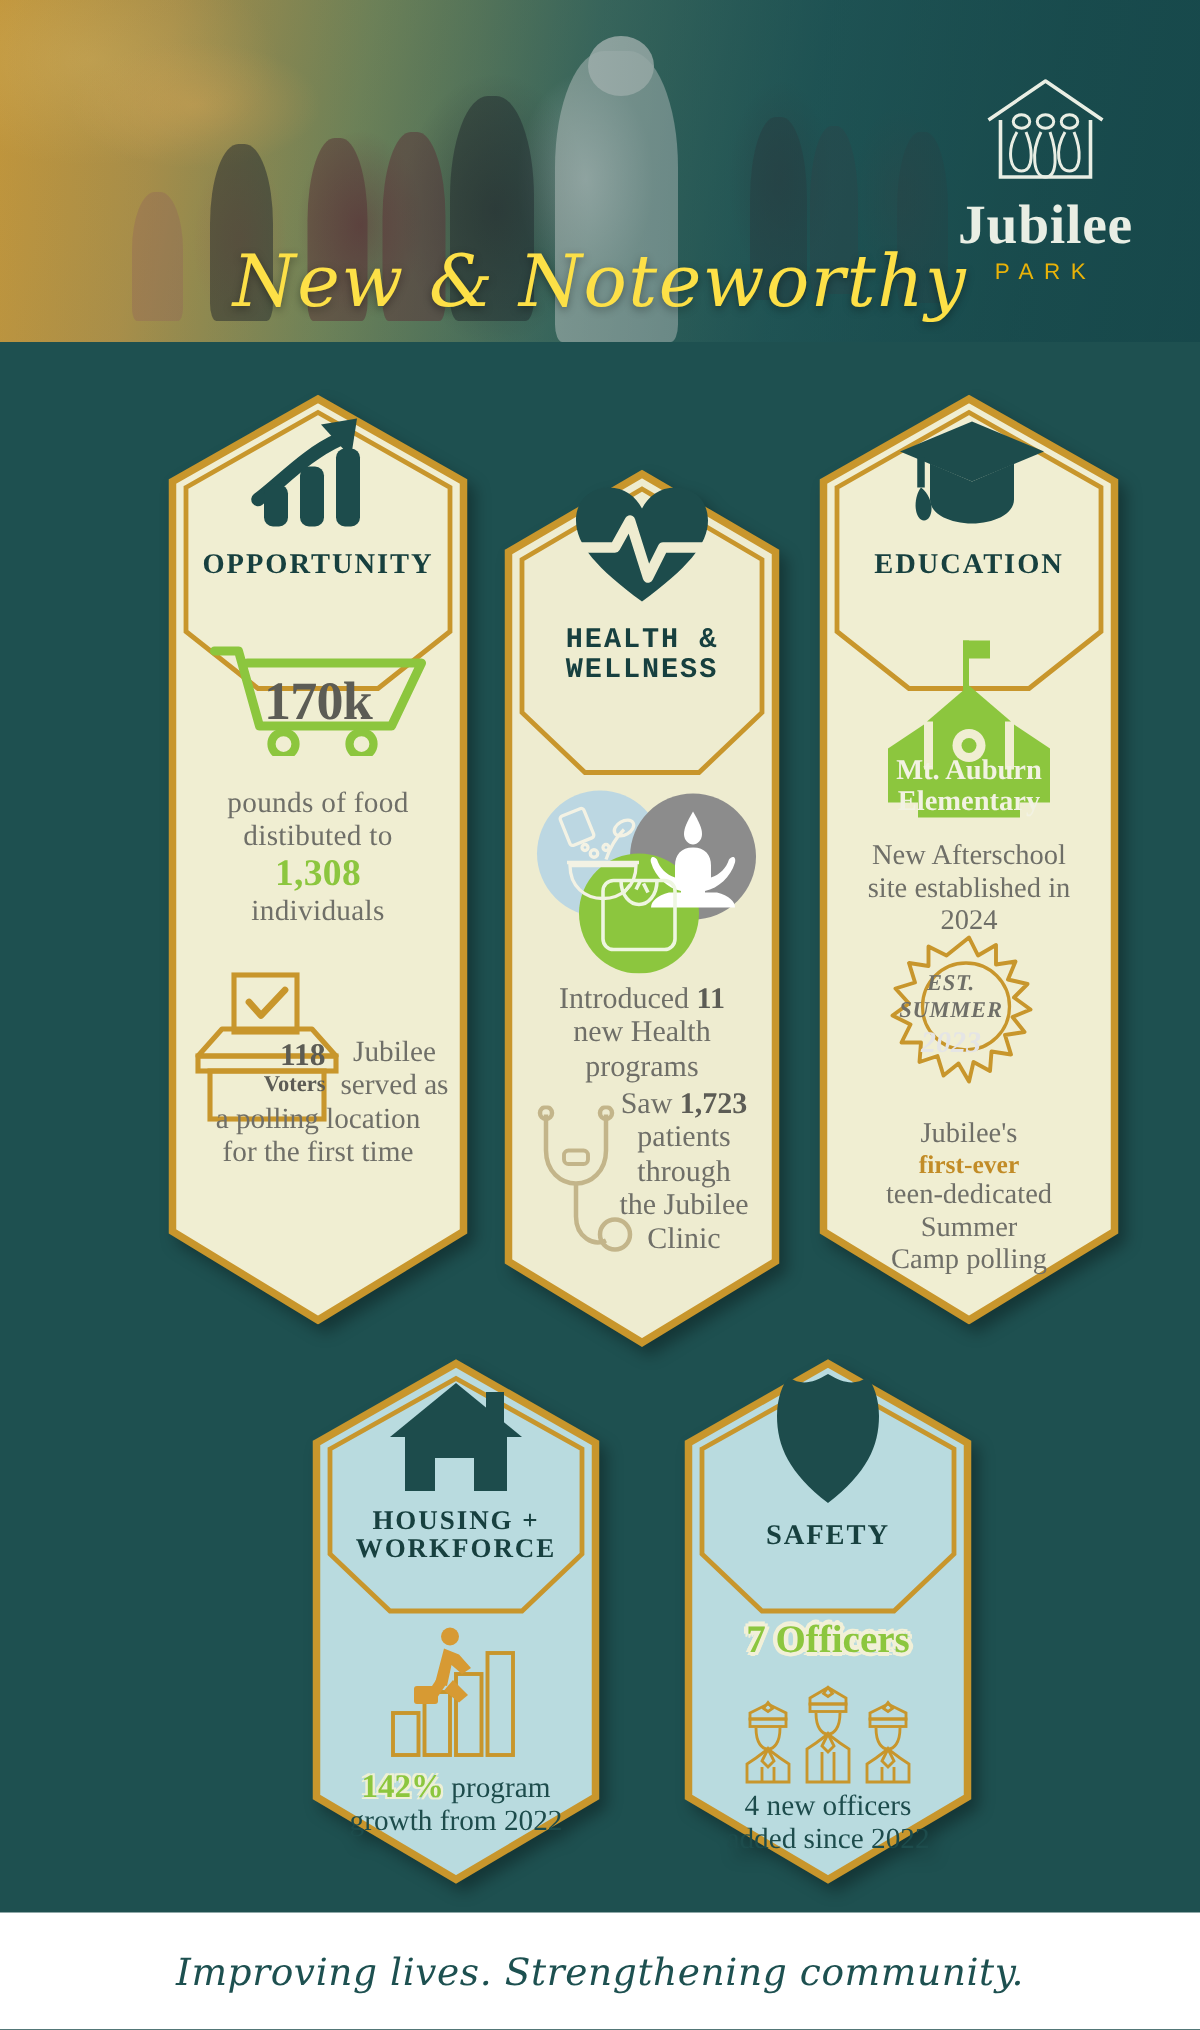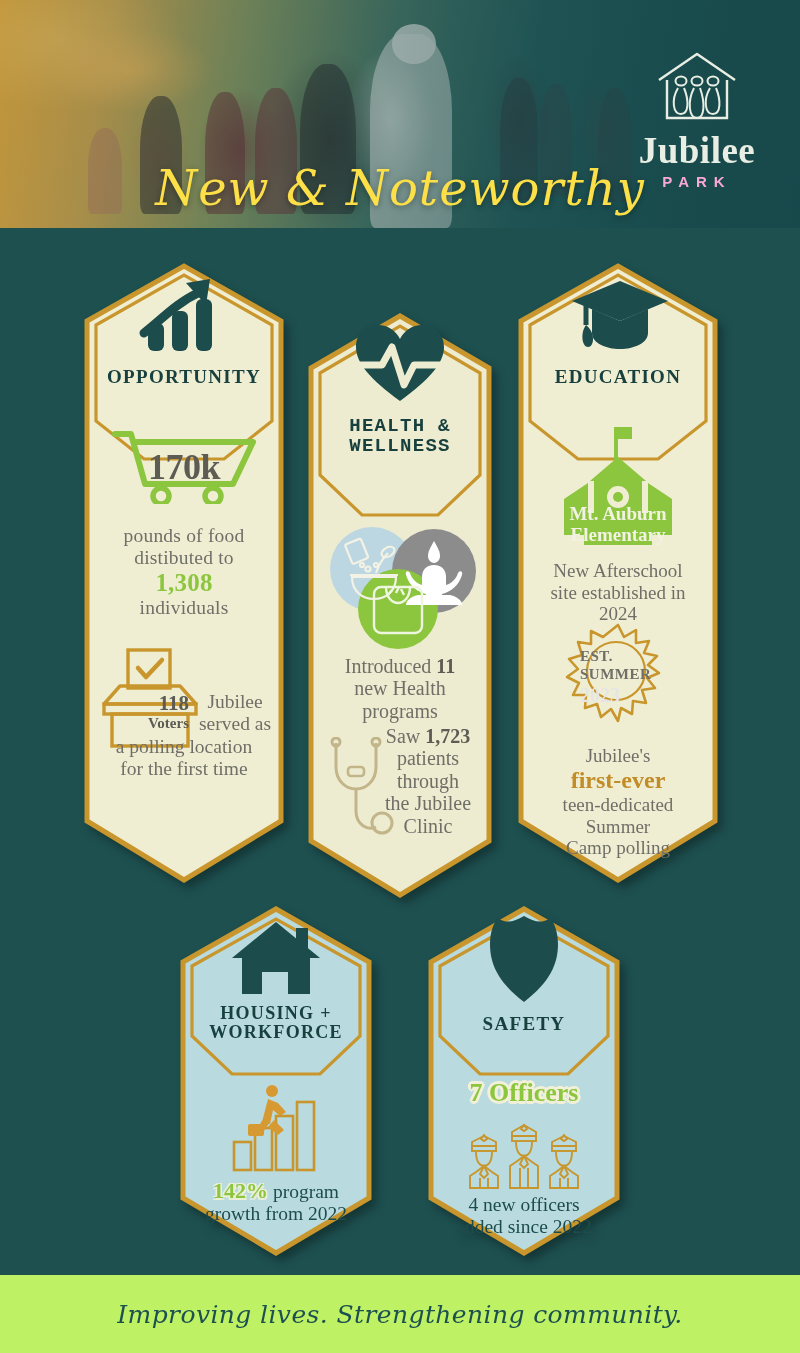--- a/index.html
+++ b/index.html
@@ -25,33 +25,33 @@
       radial-gradient(ellipse 180px 100px at 60px 40px, rgba(250,200,100,.5), transparent 70%),
       linear-gradient(100deg, #e8a93a 0%, #cfa44d 14%, #8d9a62 30%, #4c7a6a 48%, #276060 66%, #1d5153 86%, #1a4a4e 100%);
   }
   .hero-dark { position:absolute; inset:0; background:linear-gradient(90deg, rgba(20,60,60,.18) 0%, rgba(20,60,60,.3) 40%, rgba(22,70,72,.55) 75%, rgba(22,72,74,.72) 100%); }
   .hero-figs { position:absolute; inset:0; }
   .fig { position:absolute; background:rgba(35,30,40,.5); border-radius:45% 45% 10% 10%; }
 
   .logo { position:absolute; right:28px; top:48px; width:150px; text-align:center; color:#e9eee4; }
   .logo-mark { width:92px; height:78px; margin:0 auto 6px; }
   .logo-word { font-family:"Liberation Serif", serif; font-size:37px; font-weight:700; letter-spacing:.5px; line-height:1; color:#e9eee4; }
-  .logo-sub { font-size:15px; letter-spacing:7px; font-weight:700; margin-top:4px; color:#f9a8d4; font-family:"Liberation Sans", sans-serif; }
+  .logo-sub { font-size:15px; letter-spacing:7px; font-weight:400; margin-top:4px; color:#eab308; font-family:"Liberation Sans", sans-serif; }
 
   .hero-title {
     position:absolute; left:0; right:0; top:160px; text-align:center;
     font-family:"DejaVu Serif", serif; font-style:italic; font-weight:400;
     font-size:48px; color:#fde047; letter-spacing:1px;
     text-shadow:0 2px 6px rgba(0,0,0,.35);
   }
 
   
   .board { position:absolute; left:0; top:228px; width:800px; height:1047px; }
 
-  .banner { position:absolute; filter:drop-shadow(5px 6px 5px rgba(0,0,0,.32)); }
+  .banner { position:absolute; filter:drop-shadow(5px 6px 5px rgba(0,0,0,.32));margin-left:28px; }
   .banner .shape { position:absolute; inset:0; }
   .banner .content { position:absolute; inset:0; }
 
   .cap-label {
     position:absolute; left:0; right:0; text-align:center;
     font-family:"Liberation Serif", serif; font-weight:700;
     color:#17403f; letter-spacing:1.3px; line-height:1.06;
   }
 
   .body-text {
@@ -73,21 +73,21 @@
       0 -3px 0 #f2f0d8, 0 3px 0 #f2f0d8, -3px 0 0 #f2f0d8, 3px 0 0 #f2f0d8;
   }
   .glow-green2 {
     color:#8cc63e; font-weight:700;
     text-shadow:-1.5px -1.5px 0 #eef0d6, 1.5px -1.5px 0 #eef0d6, -1.5px 1.5px 0 #eef0d6, 1.5px 1.5px 0 #eef0d6;
   }
 
   
   .footer {
     position:absolute; left:0; top:1275px; width:800px; height:78px;
-    background:#bef264; display:flex; align-items:center; justify-content:center;
+    background:#ffffff; display:flex; align-items:center; justify-content:center;
   }
   .footer-text {
     font-family:"DejaVu Serif", serif; font-style:italic; font-weight:400;
     font-size:25px; color:#1d5050; letter-spacing:.4px;
   }
 </style>
 </head>
 <body>
 
 <div class="hero">
@@ -301,29 +301,29 @@
       </div>
 
       <div class="icon-abs" style="left:46px; top:360px; width:108px; height:110px;">
         <svg viewBox="0 0 108 110" width="108" height="110">
           <g id="burst" fill="none" stroke="#c8962c" stroke-width="2.6" stroke-linejoin="round">
             <polygon points="54,2 60,14 72,7 72,20 85,18 80,30 93,33 84,42 95,50 83,55 91,65 78,67 82,80 69,78 68,91 57,85 54,98 47,86 37,94 33,81 21,85 22,72 9,72 15,60 3,54 14,46 5,36 18,32 14,19 27,21 27,8 39,14"></polygon>
           </g>
           <circle cx="52" cy="48" r="29" fill="none" stroke="#c8962c" stroke-width="2.2"></circle>
         </svg>
       </div>
-      <div style="position:absolute; left:62px; top:384px; width:108px; text-align:left; line-height:1.2;">
+      <div style="position:absolute; left:34px; top:384px; width:108px; text-align:center; line-height:1.2;font-style:italic;">
         <div style="font-size:15px; font-weight:700; color:#6f6f68; letter-spacing:.5px;">EST.</div>
         <div style="font-size:15px; font-weight:700; color:#6f6f68; letter-spacing:.5px;">SUMMER</div>
         <div style="font-size:20px; font-weight:700; color:#e5e5e5;">2023</div>
       </div>
 
       <div class="body-text" style="top:482px; font-size:19px; line-height:1.14;">
         <div>Jubilee's</div>
-        <div class="big-gold" style="font-size:24px;">first-ever</div>
+        <div class="big-gold" style="font-size:17px;">first-ever</div>
         <div>teen-dedicated</div>
         <div>Summer</div>
         <div>Camp polling</div>
       </div>
     </div>
   </div>
 
   <div class="banner" style="left:180px; top:678px; width:192px; height:350px;">
     <svg class="shape" viewBox="0 0 192 350" preserveAspectRatio="none">
       <polygon points="3,56 96,3 189,56 189,292 96,347 3,292" fill="#b9dbdf" stroke="#c8962c" stroke-width="5"></polygon>

